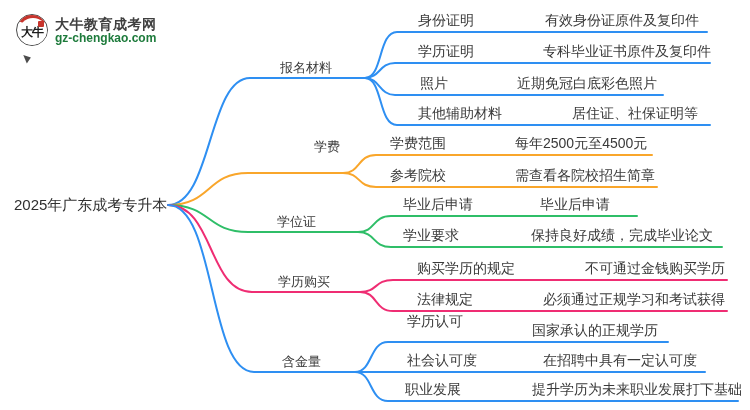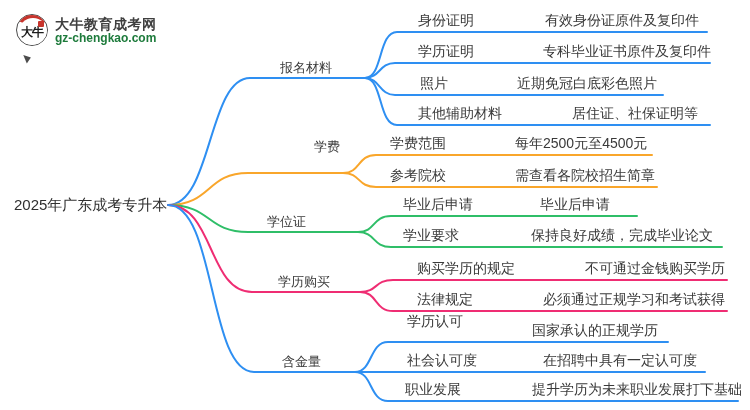--- a/index.html
+++ b/index.html
@@ -76,21 +76,21 @@
     <div class="logo-text">
       <div class="logo-title">大牛教育成考网</div>
       <div class="logo-sub">gz-chengkao.com</div>
     </div>
   </div>
 
   <div class="label root-label" style="left:14px; top:196px;">2025年广东成考专升本</div>
 
   <div class="label branch-label" style="left:280px; top:59px;">报名材料</div>
   <div class="label branch-label" style="left:278px; top:138px;margin-left:36px;">学费</div>
-  <div class="label branch-label" style="left:267px; top:213px;text-align:center;">学位证</div>
+  <div class="label branch-label" style="left:277px; top:213px;text-align:center;">学位证</div>
   <div class="label branch-label" style="left:278px; top:273px;">学历购买</div>
   <div class="label branch-label" style="left:282px; top:353px;">含金量</div>
 
   <div class="label node-label" style="left:418px; top:11px;">身份证明</div>
   <div class="label node-label" style="left:418px; top:42px;">学历证明</div>
   <div class="label node-label" style="left:420px; top:74px;">照片</div>
   <div class="label node-label" style="left:418px; top:104px;">其他辅助材料</div>
   <div class="label node-label" style="left:390px; top:134px;">学费范围</div>
   <div class="label node-label" style="left:390px; top:166px;">参考院校</div>
   <div class="label node-label" style="left:403px; top:195px;">毕业后申请</div>

